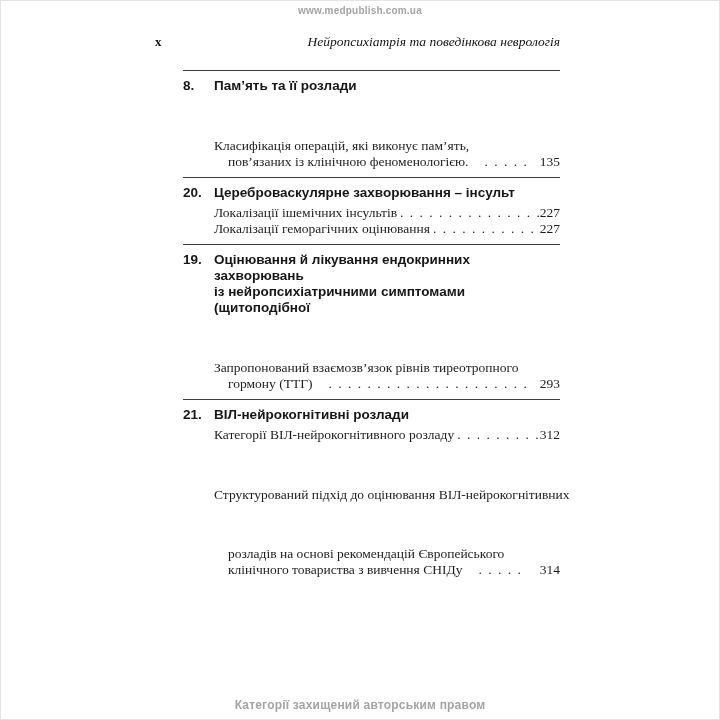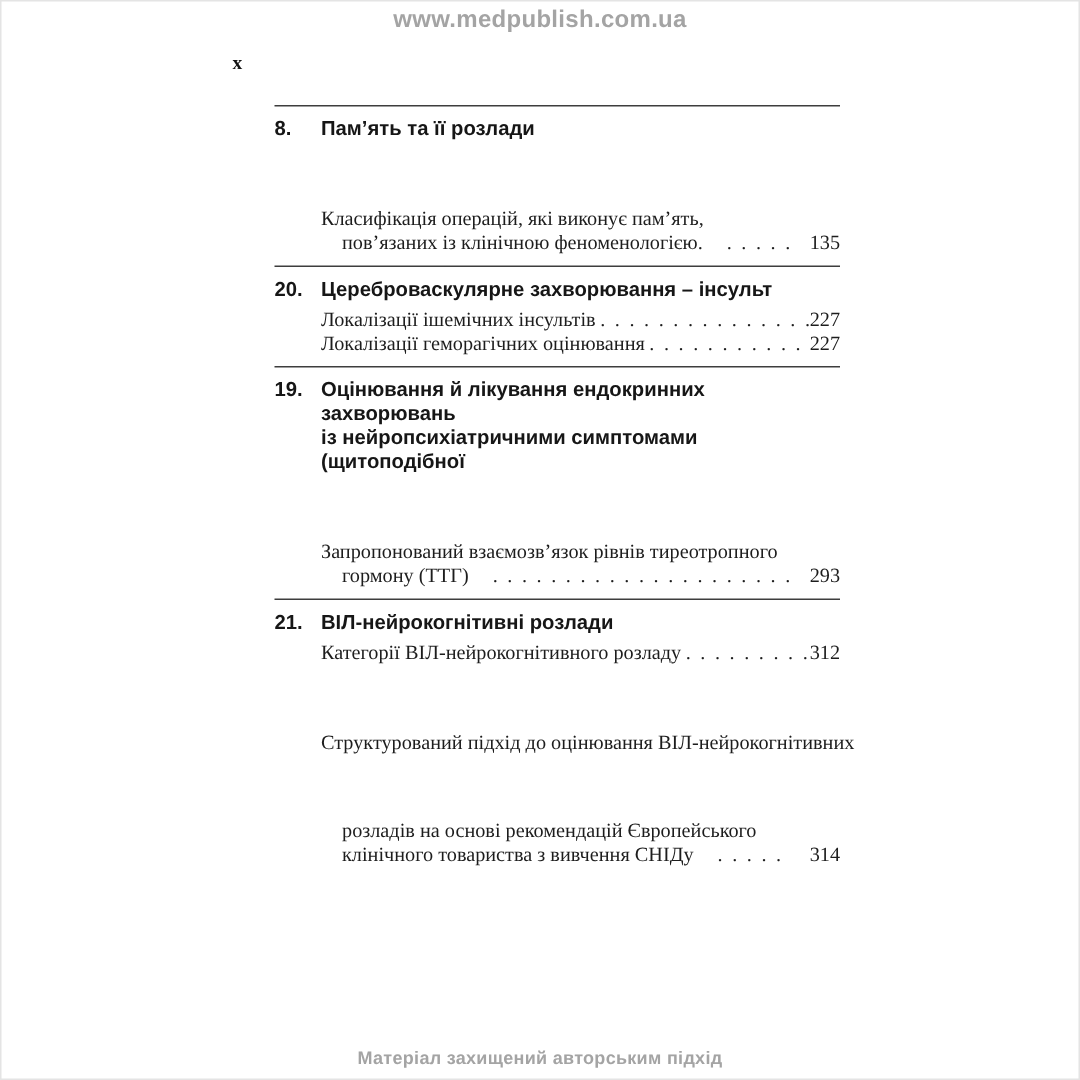--- a/index.html
+++ b/index.html
@@ -18,21 +18,21 @@
   
   .wm {
     position: absolute;
     left: 0; right: 0;
     text-align: center;
     font-family: "Liberation Sans", sans-serif;
     font-weight: 600;
     color: #a4a4a4;
     letter-spacing: 0.2px;
   }
-  .wm-top { top: 5px; font-size: 16px; }
+  .wm-top { top: 5px; font-size: 10px; }
   .wm-bottom { top: 698px; font-size: 12px; }
 
   
   .runhead {
     position: absolute;
     top: 34px;
     left: 155px;
     width: 405px;
     display: flex;
     justify-content: space-between;
@@ -96,20 +96,21 @@
 </style>
 </head>
 <body>
 
 <div class="page">
 
   <div class="wm wm-top">www.medpublish.com.ua</div>
 
   <div class="runhead">
     <span class="folio">x</span>
+    <span class="runtitle">Нейропсихіатрія та поведінкова неврологія</span>
   </div>
 
   <div class="toc">
 
     <section class="sec">
       <div class="sec-head">
         <span class="sec-num">8.</span>
         <div class="sec-title">
           <div>Пам’ять та її розлади</div>
         </div>
@@ -193,15 +194,15 @@
             <span class="et">клінічного товариства з вивчення СНІДу</span>
             <span class="dots">. . . . . . . . . . . . . . . . . . . . . . . . . . . . . . . . . . . . . . . . . . . . . . . . . . . . . . . . . . . .</span>
             <span class="pg">314</span>
           </div>
         </div>
       </div>
     </section>
 
   </div>
 
-  <div class="wm wm-bottom">Матеріал захищений авторським підхід</div>
+  <div class="wm wm-bottom">Категорії захищений авторським правом</div>
 
 </div>
 
 </body></html>

